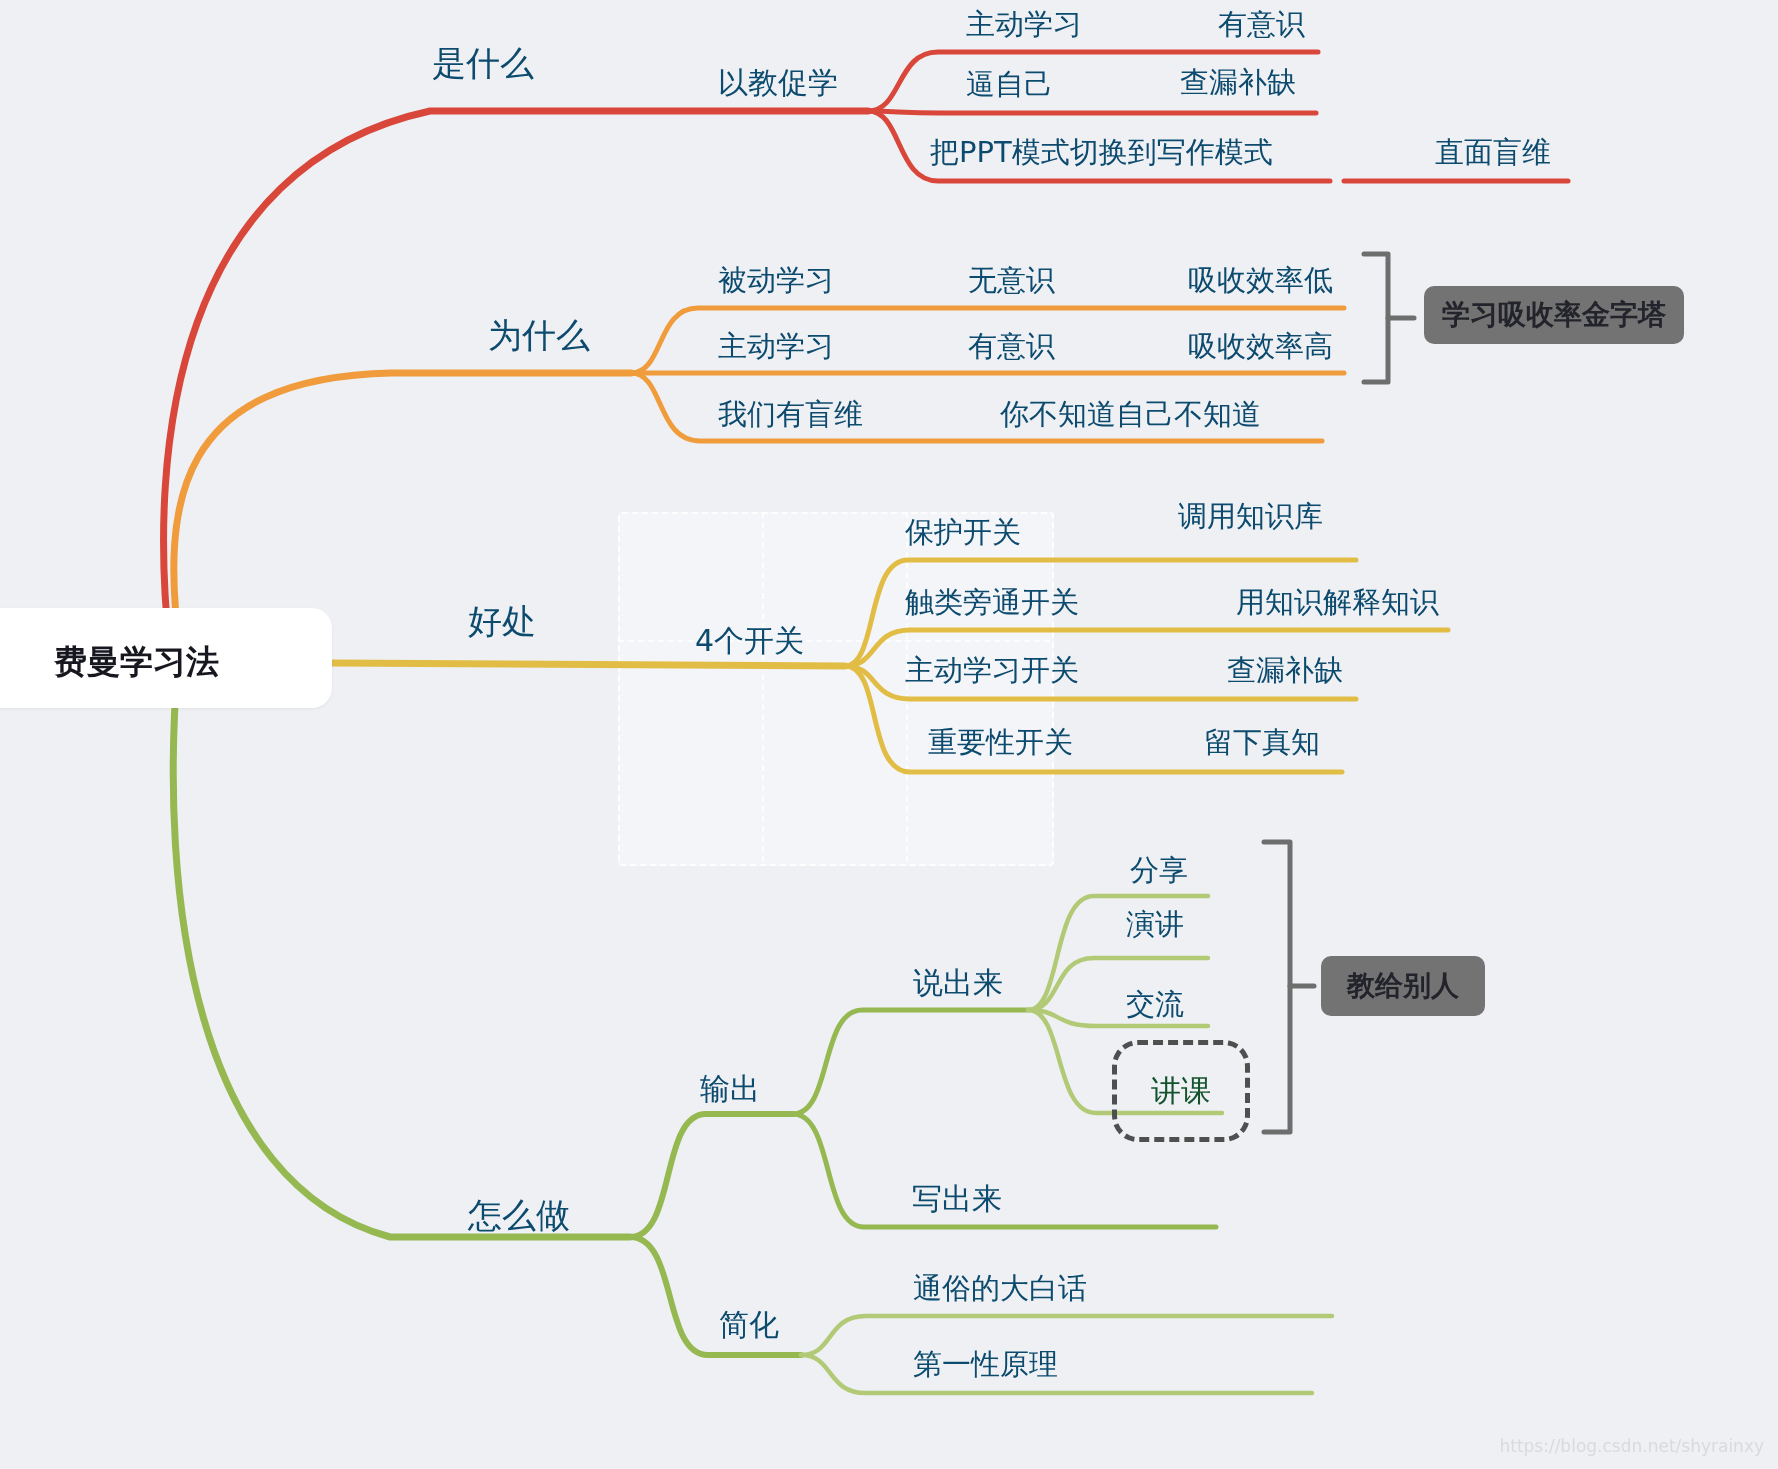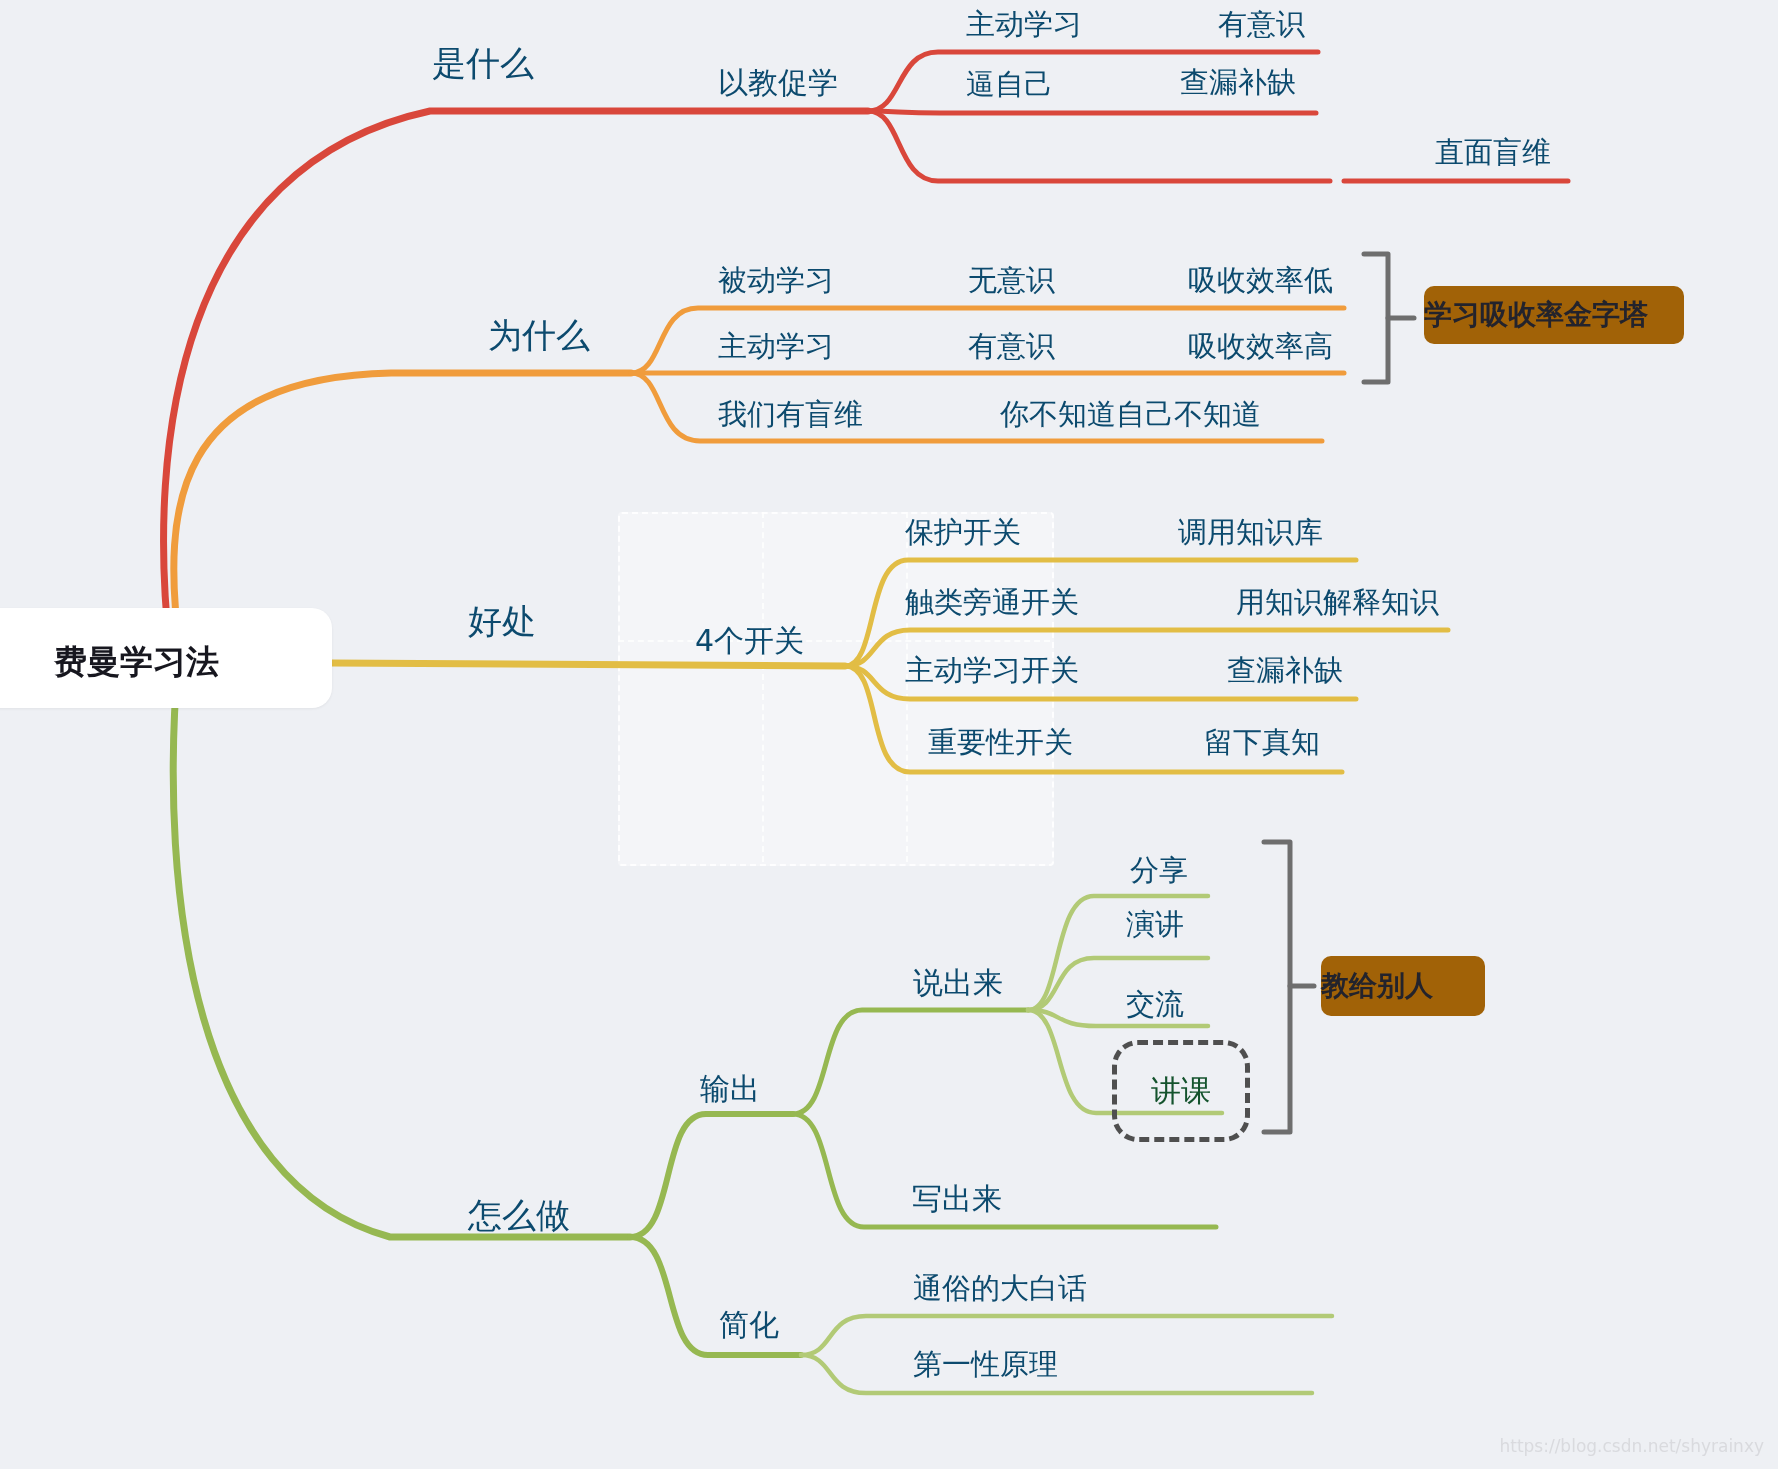--- a/index.html
+++ b/index.html
@@ -5,21 +5,21 @@
   html,body{margin:0;padding:0;}
   body{font-family:"DejaVu Sans","Liberation Sans",sans-serif;}
   #stage{position:relative;width:1778px;height:1469px;background:#eef0f4;overflow:hidden;}
   #stage svg{position:absolute;left:0;top:0;}
   .lbl{position:absolute;color:#0c4a6e;white-space:nowrap;line-height:1.15;}
   .f-branch{font-size:34px;}
   .f-node{font-size:30px;}
   .f-leaf{font-size:29px;}
   .rootbox{position:absolute;left:-24px;top:608px;width:356px;height:100px;background:#ffffff;border-radius:20px;box-shadow:0 1px 3px rgba(0,0,0,0.06);}
   .roottext{position:absolute;left:54px;top:640px;font-size:33px;font-weight:700;color:#17171f;white-space:nowrap;}
-  .sumbox{position:absolute;background:#a16207;border-radius:10px;display:flex;align-items:center;font-weight:700;color:#23232c;}
+  .sumbox{position:absolute;background:#737373;border-radius:10px;display:flex;align-items:center;justify-content:center;font-weight:700;color:#23232c;}
   .dashbox{position:absolute;border:5px dashed #4f4f4f;border-radius:26px;display:flex;align-items:center;justify-content:center;color:#14532d;}
   .selrect{position:absolute;left:618px;top:512px;width:432px;height:350px;background:rgba(255,255,255,0.35);border:2px dashed rgba(255,255,255,0.9);border-radius:4px;}
   .selline-v{position:absolute;top:512px;height:350px;width:0;border-left:2px dashed rgba(255,255,255,0.75);}
   .selline-h{position:absolute;left:618px;width:432px;height:0;border-top:2px dashed rgba(255,255,255,0.75);}
   .banner{position:absolute;left:0;top:703px;width:1778px;height:67px;background:rgba(140,58,52,0.82);display:flex;align-items:center;justify-content:center;}
   .banner span{font-size:40px;font-weight:700;color:#e8401c;letter-spacing:2px;}
   .watermark{position:absolute;right:14px;top:1436px;font-size:17px;color:#d9dade;}
 </style>
 </head>
 <body>
@@ -76,39 +76,40 @@
       <path d="M 1290 986 L 1314 986" stroke-width="5"></path>
     </g>
   </svg>
 
   <span class="lbl f-branch" style="left:432px;top:44px;">是什么</span>
   <span class="lbl f-node" style="left:718px;top:66px;">以教促学</span>
   <span class="lbl f-leaf" style="left:966px;top:8px;">主动学习</span>
   <span class="lbl f-leaf" style="left:1218px;top:8px;">有意识</span>
   <span class="lbl f-leaf" style="left:966px;top:68px;">逼自己</span>
   <span class="lbl f-leaf" style="left:1180px;top:66px;">查漏补缺</span>
+  <span class="lbl f-leaf" style="left:930px;top:136px;">把PPT模式切换到写作模式</span>
   <span class="lbl f-leaf" style="left:1435px;top:136px;">直面盲维</span>
 
   <span class="lbl f-branch" style="left:488px;top:316px;">为什么</span>
   <span class="lbl f-leaf" style="left:718px;top:264px;">被动学习</span>
   <span class="lbl f-leaf" style="left:968px;top:264px;">无意识</span>
   <span class="lbl f-leaf" style="left:1188px;top:264px;">吸收效率低</span>
   <span class="lbl f-leaf" style="left:718px;top:330px;">主动学习</span>
   <span class="lbl f-leaf" style="left:968px;top:330px;">有意识</span>
   <span class="lbl f-leaf" style="left:1188px;top:330px;">吸收效率高</span>
   <span class="lbl f-leaf" style="left:718px;top:398px;">我们有盲维</span>
   <span class="lbl f-leaf" style="left:1000px;top:398px;">你不知道自己不知道</span>
   <div class="sumbox" style="left:1424px;top:286px;width:260px;height:58px;font-size:28px;">
     <span>学习吸收率金字塔</span>
   </div>
 
   <span class="lbl f-branch" style="left:468px;top:602px;">好处</span>
   <span class="lbl f-node" style="left:695px;top:624px;">4个开关</span>
   <span class="lbl f-leaf" style="left:905px;top:516px;">保护开关</span>
-  <span class="lbl f-leaf" style="left:1178px;top:516px;">调用知识库</span>
+  <span class="lbl f-leaf" style="left:1178px;top:500px;">调用知识库</span>
   <span class="lbl f-leaf" style="left:905px;top:586px;">触类旁通开关</span>
   <span class="lbl f-leaf" style="left:1236px;top:586px;">用知识解释知识</span>
   <span class="lbl f-leaf" style="left:905px;top:654px;">主动学习开关</span>
   <span class="lbl f-leaf" style="left:1227px;top:654px;">查漏补缺</span>
   <span class="lbl f-leaf" style="left:928px;top:726px;">重要性开关</span>
   <span class="lbl f-leaf" style="left:1204px;top:726px;">留下真知</span>
 
   <span class="lbl f-branch" style="left:468px;top:1196px;">怎么做</span>
   <span class="lbl f-node" style="left:700px;top:1072px;">输出</span>
   <span class="lbl f-node" style="left:913px;top:966px;">说出来</span>

